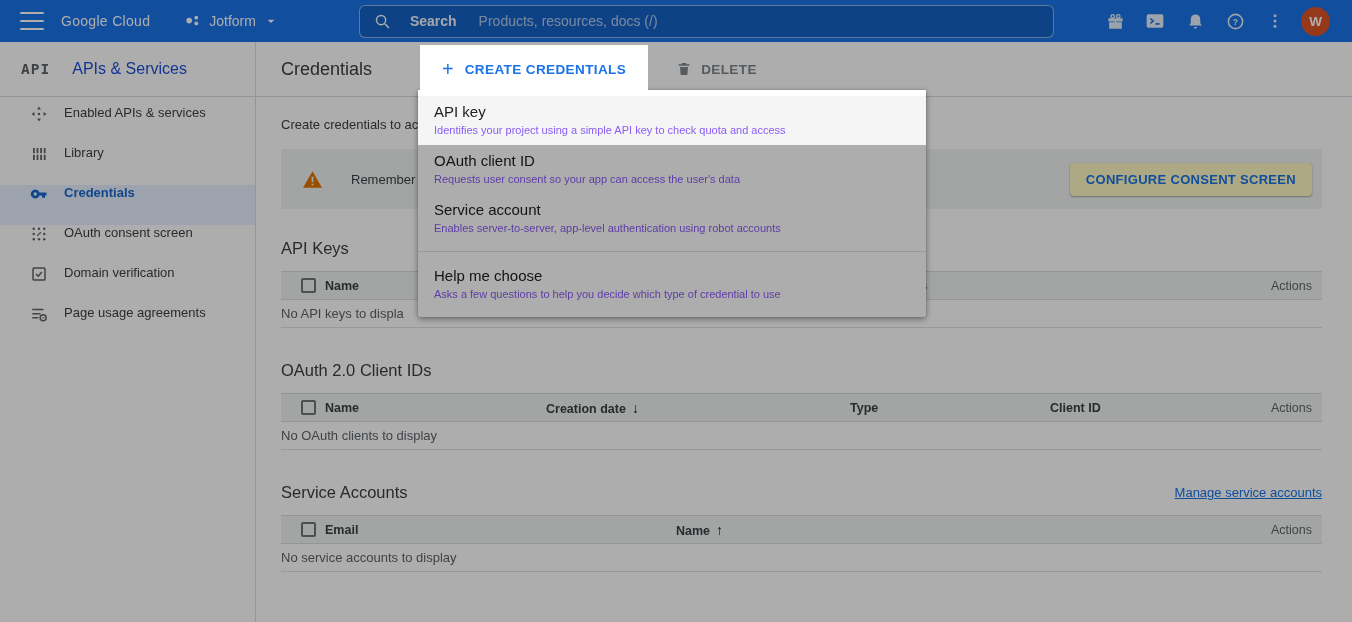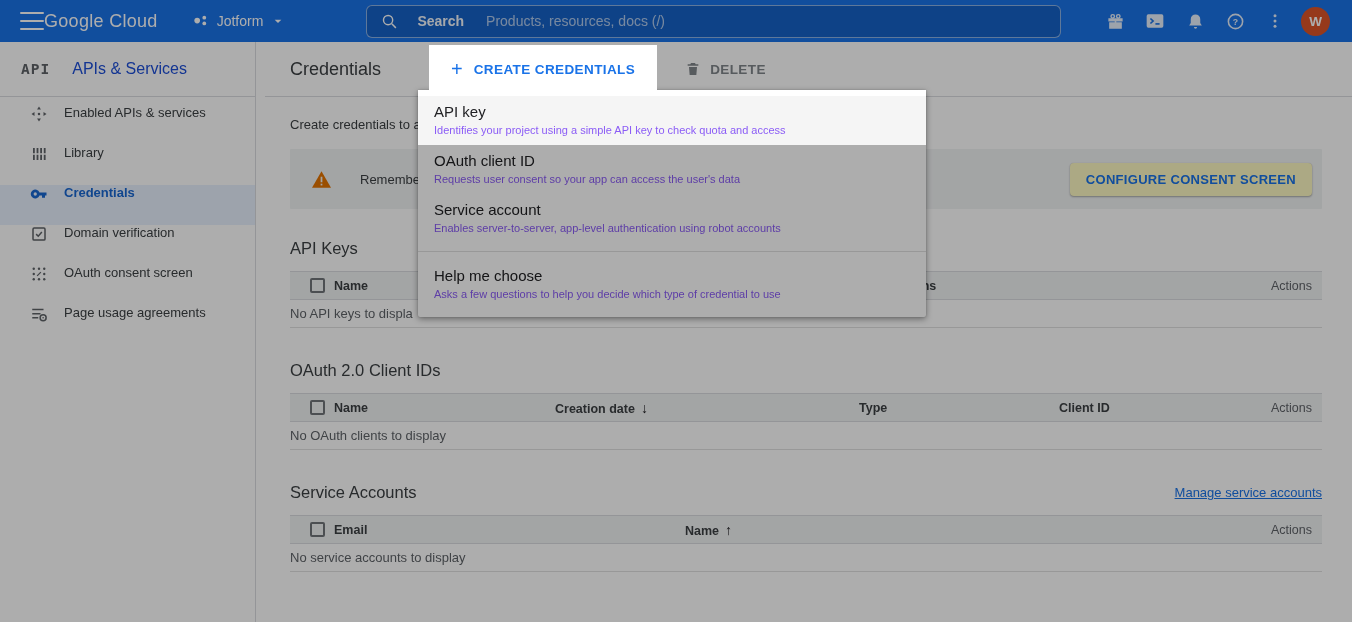--- a/index.html
+++ b/index.html
@@ -5,38 +5,38 @@
   * { margin:0; padding:0; box-sizing:border-box; }
   html,body { width:1352px; height:622px; overflow:hidden; background:#fff;
     font-family:"Liberation Sans","DejaVu Sans",sans-serif; }
   .app { display:flex; flex-direction:column; width:1352px; height:622px; }
 
   
   .topbar { height:42px; background:#1a73e8; display:flex; align-items:center; flex:0 0 42px; }
   .hamburger { width:24px; height:18px; margin-left:20px; display:flex; flex-direction:column;
     justify-content:space-between; cursor:pointer; }
   .hamburger i { display:block; height:2px; background:#fff; border-radius:1px; }
-  .logo { color:#fff; font-size:18px; letter-spacing:.3px; white-space:nowrap; }
+  .logo { color:#fff; font-size:14px; letter-spacing:.3px; margin-left:17px; white-space:nowrap; }
   .logo .lt { font-weight:400; }
   .proj { display:flex; align-items:center; margin-left:34px; color:#fff; font-size:14px; cursor:pointer; }
   .proj svg { margin-right:8px; }
   .proj .caret { margin-left:7px; }
   .searchbox { margin-left:72px; width:695px; height:33px; border:1px solid rgba(255,255,255,.5);
     border-radius:6px; background:rgba(0,0,0,.14); display:flex; align-items:center; color:#fff; cursor:text;gap:9px; }
   .searchbox svg { margin:0 10px 0 14px; }
   .searchbox .s-label { font-size:14px; font-weight:700; color:rgba(255,255,255,.95); }
   .searchbox .s-ph { font-size:14px; color:rgba(255,255,255,.66); margin-left:13px; }
   .tb-icons { display:flex; align-items:center; margin-left:auto; margin-right:8px; }
   .icon-btn { width:40px; height:40px; display:flex; align-items:center; justify-content:center;
     color:rgba(255,255,255,.9); cursor:pointer; }
   .avatar { width:29px; height:29px; border-radius:50%; background:#dd5529; color:#fff; font-size:13.5px;
     font-weight:700; display:flex; align-items:center; justify-content:center; margin:0 14px 0 6px; cursor:pointer; }
 
   
-  .body-row { display:flex; flex:1; min-height:0;gap:9px; }
+  .body-row { display:flex; flex:1; min-height:0; }
   .sidebar { width:256px; flex:0 0 256px; background:#fff; border-right:1px solid #dadce0; }
   .sb-head { height:55px; display:flex; align-items:center; border-bottom:1px solid #dadce0; }
   .sb-glyph { font-family:"DejaVu Sans Mono",monospace; font-weight:700; font-size:14.5px; letter-spacing:1px;
     color:#5f6368; margin-left:21px; }
   .sb-title { font-size:16px; color:#1d4ed8; margin-left:22px; }
   .sb-items { padding-top:8px; }
   .nav-item { height:40px; display:flex; cursor:pointer; color:#3c4043; }
   .nav-item .nav-icon { width:18px; margin-left:30px; color:#5f6368; display:flex; }
   .nav-item .nav-label { font-size:13px; margin-left:16px; }
   .nav-item.selected { background:#e8f0fe; color:#1967d2; }
@@ -195,42 +195,42 @@
         <div class="nav-item selected">
           <span class="nav-icon">
             <svg width="18" height="18" viewBox="0 0 24 24" fill="currentColor">
                 <path d="M12.65 10A6 6 0 1 0 12.65 14H16v3h4v-3h2v-4H12.65zM7 14.2a2.2 2.2 0 1 1 0-4.4 2.2 2.2 0 0 1 0 4.4z"></path>
               </svg>
           </span>
           <span class="nav-label">Credentials</span>
         </div>
         <div class="nav-item">
           <span class="nav-icon">
-            <svg width="18" height="18" viewBox="0 0 24 24">
-                <rect x="4" y="4" width="16" height="16" rx="1.5" fill="none" stroke="currentColor" stroke-width="2"></rect>
-                <path d="M8.2 12.2l2.8 2.8 4.8-5.6" fill="none" stroke="currentColor" stroke-width="2"></path>
-              </svg>
-          </span>
-          <span class="nav-label">Domain verification</span>
-        </div>
-        <div class="nav-item">
-          <span class="nav-icon">
             <svg width="18" height="18" viewBox="0 0 24 24" fill="currentColor">
                 <circle cx="5" cy="5" r="1.6"></circle>
                 <circle cx="12" cy="5" r="1.6"></circle>
                 <circle cx="19" cy="5" r="1.6"></circle>
                 <circle cx="5" cy="12" r="1.6"></circle>
                 <circle cx="19" cy="12" r="1.6"></circle>
                 <circle cx="5" cy="19" r="1.6"></circle>
                 <circle cx="12" cy="19" r="1.6"></circle>
                 <circle cx="19" cy="19" r="1.6"></circle>
                 <path d="M9.5 14.5l5-5" stroke="currentColor" stroke-width="1.6"></path>
               </svg>
           </span>
           <span class="nav-label">OAuth consent screen</span>
+        </div>
+        <div class="nav-item">
+          <span class="nav-icon">
+            <svg width="18" height="18" viewBox="0 0 24 24">
+                <rect x="4" y="4" width="16" height="16" rx="1.5" fill="none" stroke="currentColor" stroke-width="2"></rect>
+                <path d="M8.2 12.2l2.8 2.8 4.8-5.6" fill="none" stroke="currentColor" stroke-width="2"></path>
+              </svg>
+          </span>
+          <span class="nav-label">Domain verification</span>
         </div>
         <div class="nav-item">
           <span class="nav-icon">
             <svg width="18" height="18" viewBox="0 0 24 24" fill="currentColor">
                 <path d="M3 5h15v2H3zM3 10.5h11v2H3zM3 16h8v2H3z"></path>
                 <circle cx="17.5" cy="17" r="4" fill="none" stroke="currentColor" stroke-width="2"></circle>
                 <circle cx="17.5" cy="17" r="1.1"></circle>
               </svg>
           </span>
           <span class="nav-label">Page usage agreements</span>

